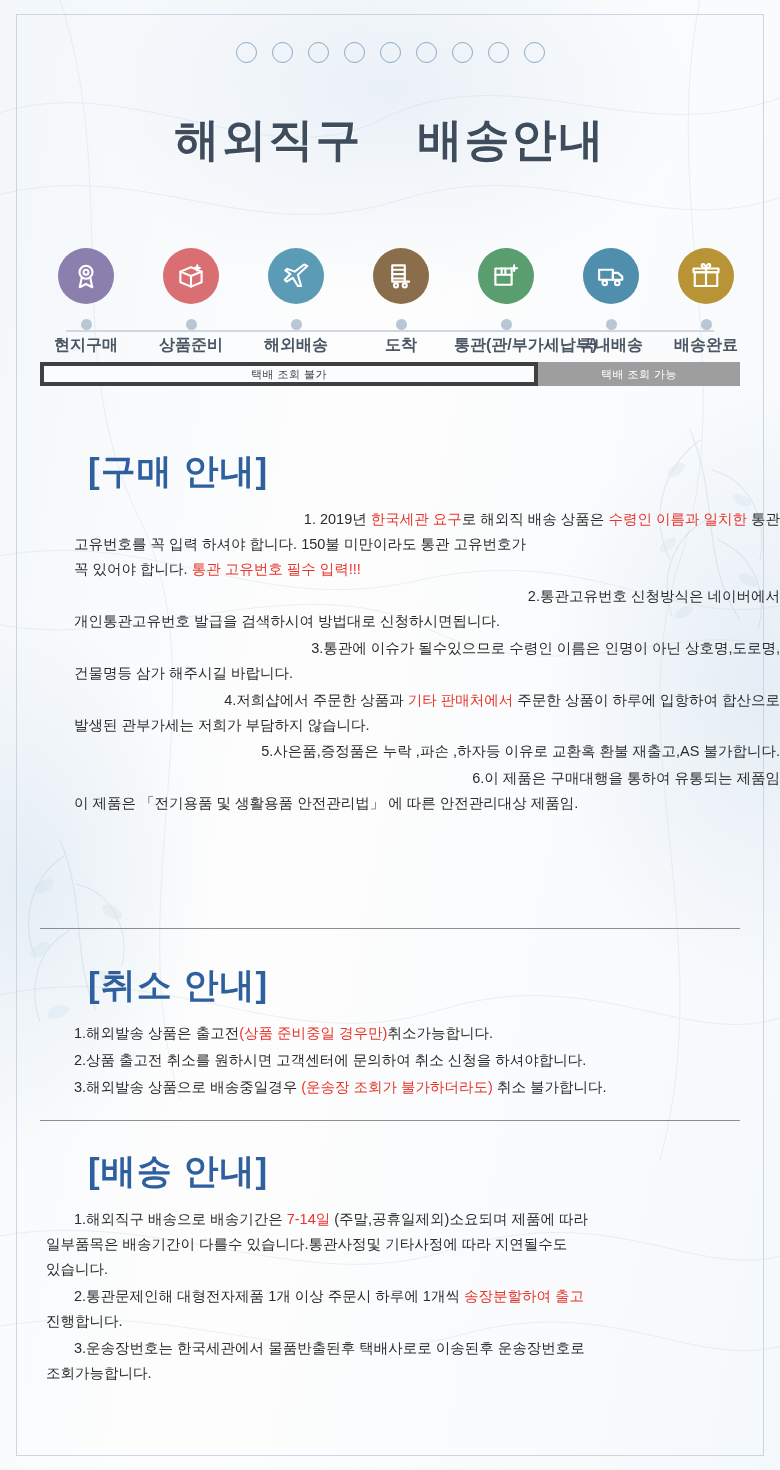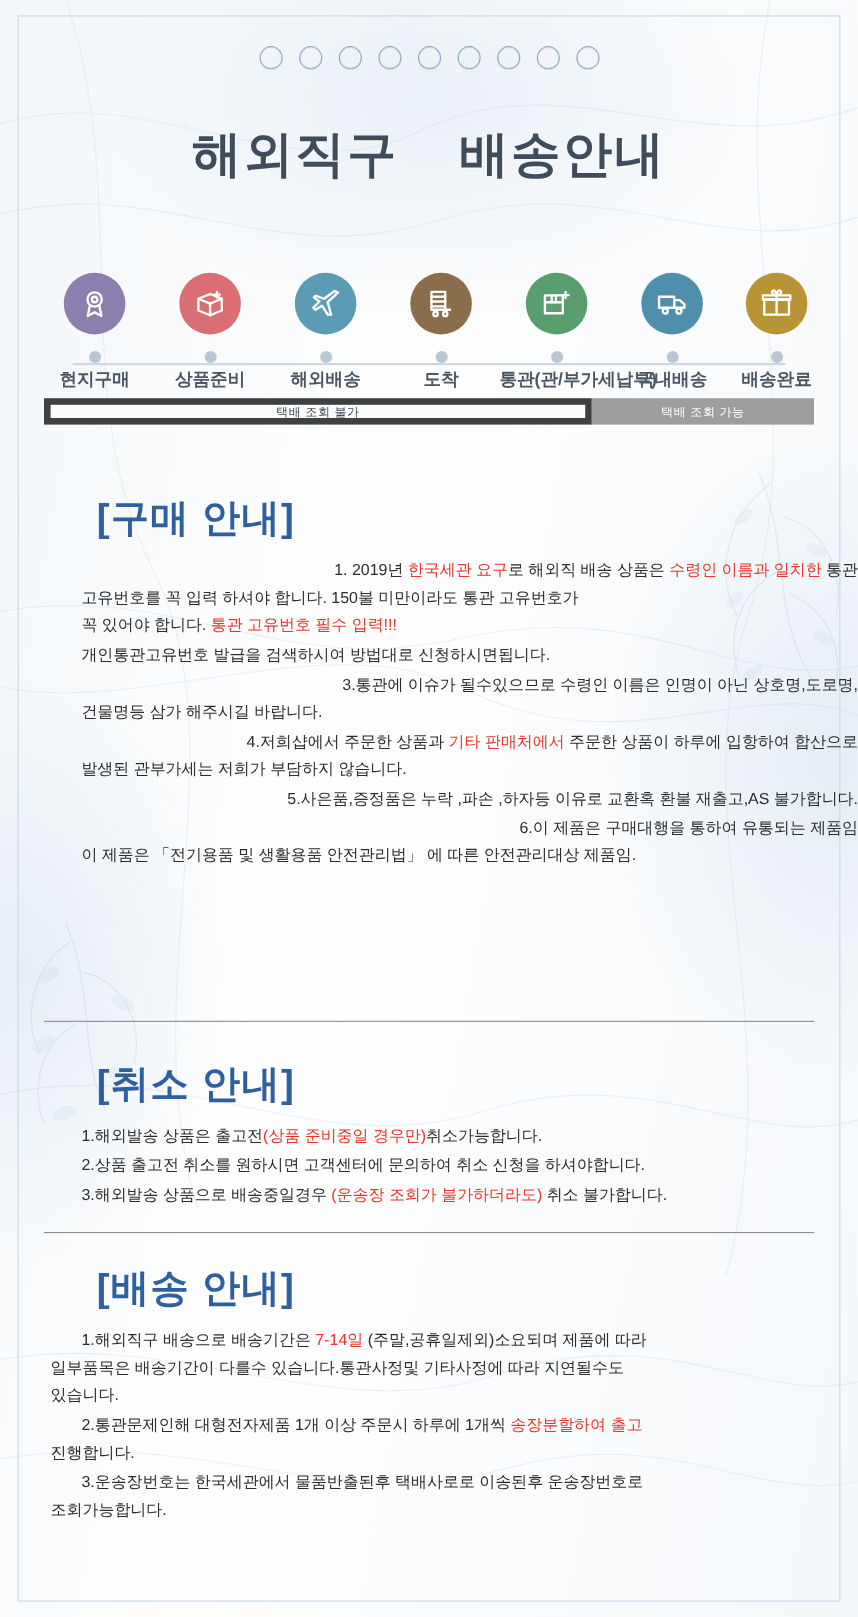--- a/index.html
+++ b/index.html
@@ -133,21 +133,21 @@
     height: 24px;
     font-size: 11px;
     display: flex;
     align-items: center;
     justify-content: center;
     color: #3f4a56;
     letter-spacing: 0.5px;
   }
   .bar-left {
     flex: 0 0 498px;
-    border: 6px solid #404040;
+    border: 4px solid #404040;
     background: #fbfcfd;
   }
   .bar-right {
     flex: 1;
     background: #9e9e9e;
     color: #ffffff;
   }
 
   
   .section { position: absolute; left: 0; width: 780px; }
@@ -345,20 +345,21 @@
 
   <div class="section" style="top:448px;">
     <div class="section-title">[구매 안내]</div>
     <ul class="body-list" id="purchaseList">
         <li>
           <div class="sub-line purchase-line"><span>1. 2019년 </span><span class="hl-red">한국세관 요구</span><span>로  해외직 배송 상품은 </span><span class="hl-red">수령인 이름과 일치한</span><span> 통관</span></div>
           <div class="sub-line purchase-line-sub"><span>고유번호를 꼭 입력 하셔야 합니다. 150불 미만이라도 통관 고유번호가</span></div>
           <div class="sub-line purchase-line-sub"><span>꼭 있어야 합니다. </span><span class="hl-red">통관 고유번호 필수 입력!!!</span></div>
         </li>
         <li>
+          <div class="sub-line purchase-line"><span>2.통관고유번호 신청방식은 네이버에서</span></div>
           <div class="sub-line purchase-line-sub"><span>개인통관고유번호 발급을 검색하시여 방법대로 신청하시면됩니다.</span></div>
         </li>
         <li>
           <div class="sub-line purchase-line"><span>3.통관에 이슈가 될수있으므로 수령인 이름은 인명이 아닌 상호명,도로명,</span></div>
           <div class="sub-line purchase-line-sub"><span>건물명등 삼가 해주시길 바랍니다.</span></div>
         </li>
         <li>
           <div class="sub-line purchase-line"><span>4.저희샵에서 주문한 상품과 </span><span class="hl-red">기타 판매처에서</span><span> 주문한 상품이 하루에 입항하여 합산으로</span></div>
           <div class="sub-line purchase-line-sub"><span>발생된 관부가세는  저희가 부담하지 않습니다.</span></div>
         </li>

